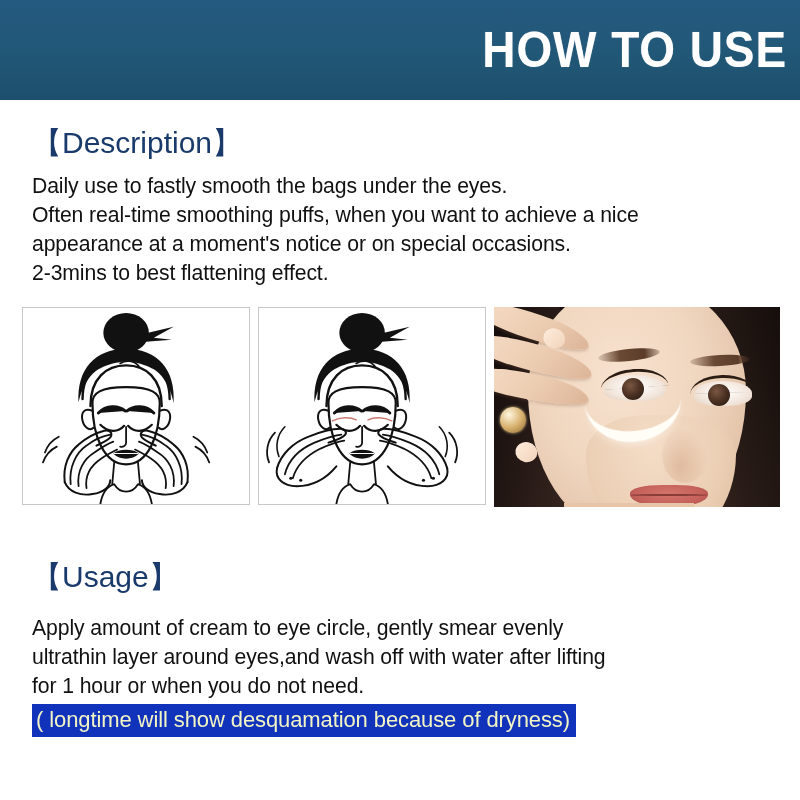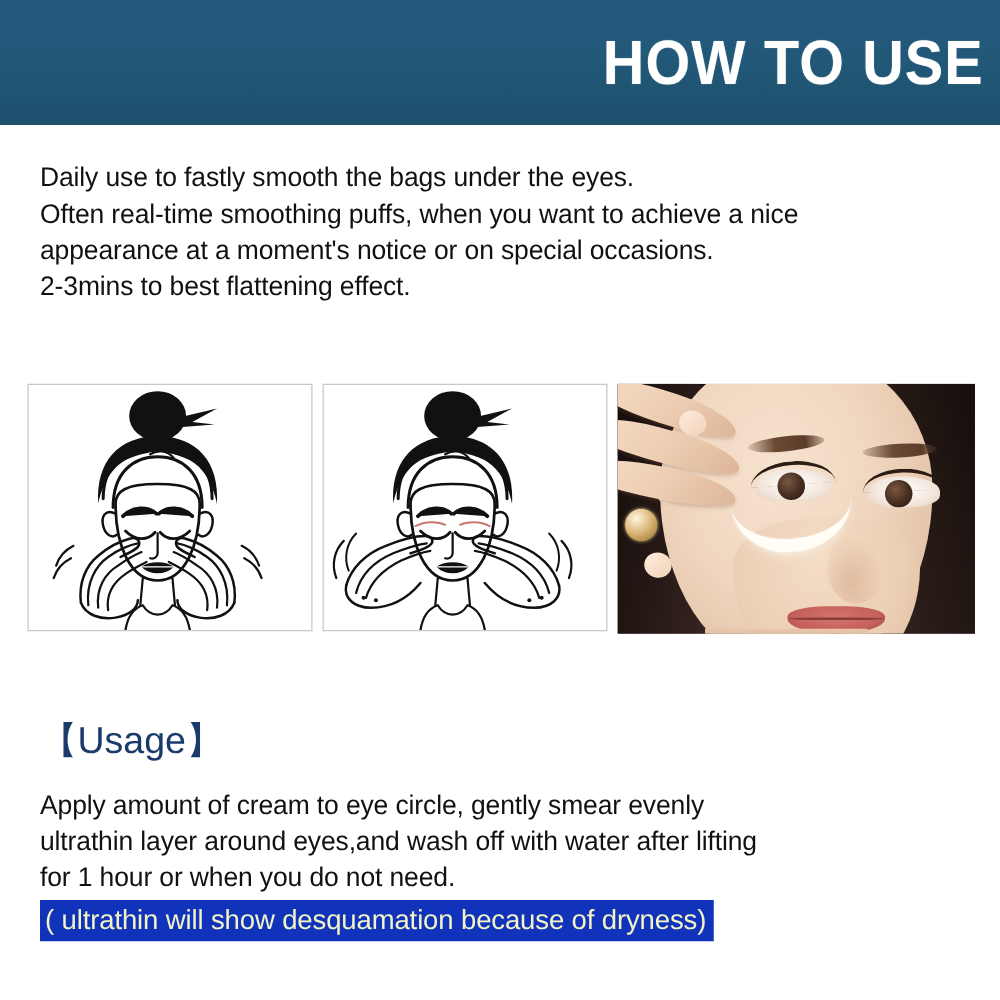--- a/index.html
+++ b/index.html
@@ -248,21 +248,21 @@
     width: 130px; height: 40px;
     background: linear-gradient(180deg, #e7c5a9, #d8b095);
   }
 
   
   .usage-block {
     position: absolute;
     left: 32px;
     top: 562px;
   }
-  .usage-block .section-heading { margin-bottom: 22px; margin-top: 16px; }
+  .usage-block .section-heading { margin-bottom: 22px; }
 
   .highlight-line {
     display: inline-block;
     background: #1133bb;
     color: #f2f4c6;
     font-size: 22px;
     line-height: 30px;
     padding: 1px 6px 2px 4px;
     font-family: "Liberation Sans Narrow", "Liberation Sans", sans-serif;
     letter-spacing: -0.1px;
@@ -271,20 +271,21 @@
   }
 </style>
 </head>
 <body>
 
 <div class="header-banner">
   <div class="header-title">HOW TO USE</div>
 </div>
 
 <div class="description-block">
+  <div class="section-heading">【Description】</div>
   <div class="body-text">Daily use to fastly  smooth the bags under the eyes.</div>
   <div class="body-text">Often real-time smoothing puffs, when you want to achieve a nice</div>
   <div class="body-text">appearance at a moment's notice or on special occasions.</div>
   <div class="body-text">2-3mins to best flattening effect.</div>
 </div>
 
 <div class="image-strip">
 
   <div class="panel panel-line">
     <svg class="lineart" viewBox="0 0 228 198" preserveAspectRatio="xMidYMid meet">
@@ -441,14 +442,14 @@
     </div>
   </div>
 
 </div>
 
 <div class="usage-block">
   <div class="section-heading">【Usage】</div>
   <div class="body-text">Apply amount of cream to eye circle, gently smear evenly</div>
   <div class="body-text">ultrathin layer around eyes,and wash off with water after lifting</div>
   <div class="body-text">for 1 hour or when you do not need.</div>
-  <div class="highlight-line">( ultrathin will show desquamation because of dryness)</div>
+  <div class="highlight-line">( longtime will show desquamation because of dryness)</div>
 </div>
 
 </body></html>

